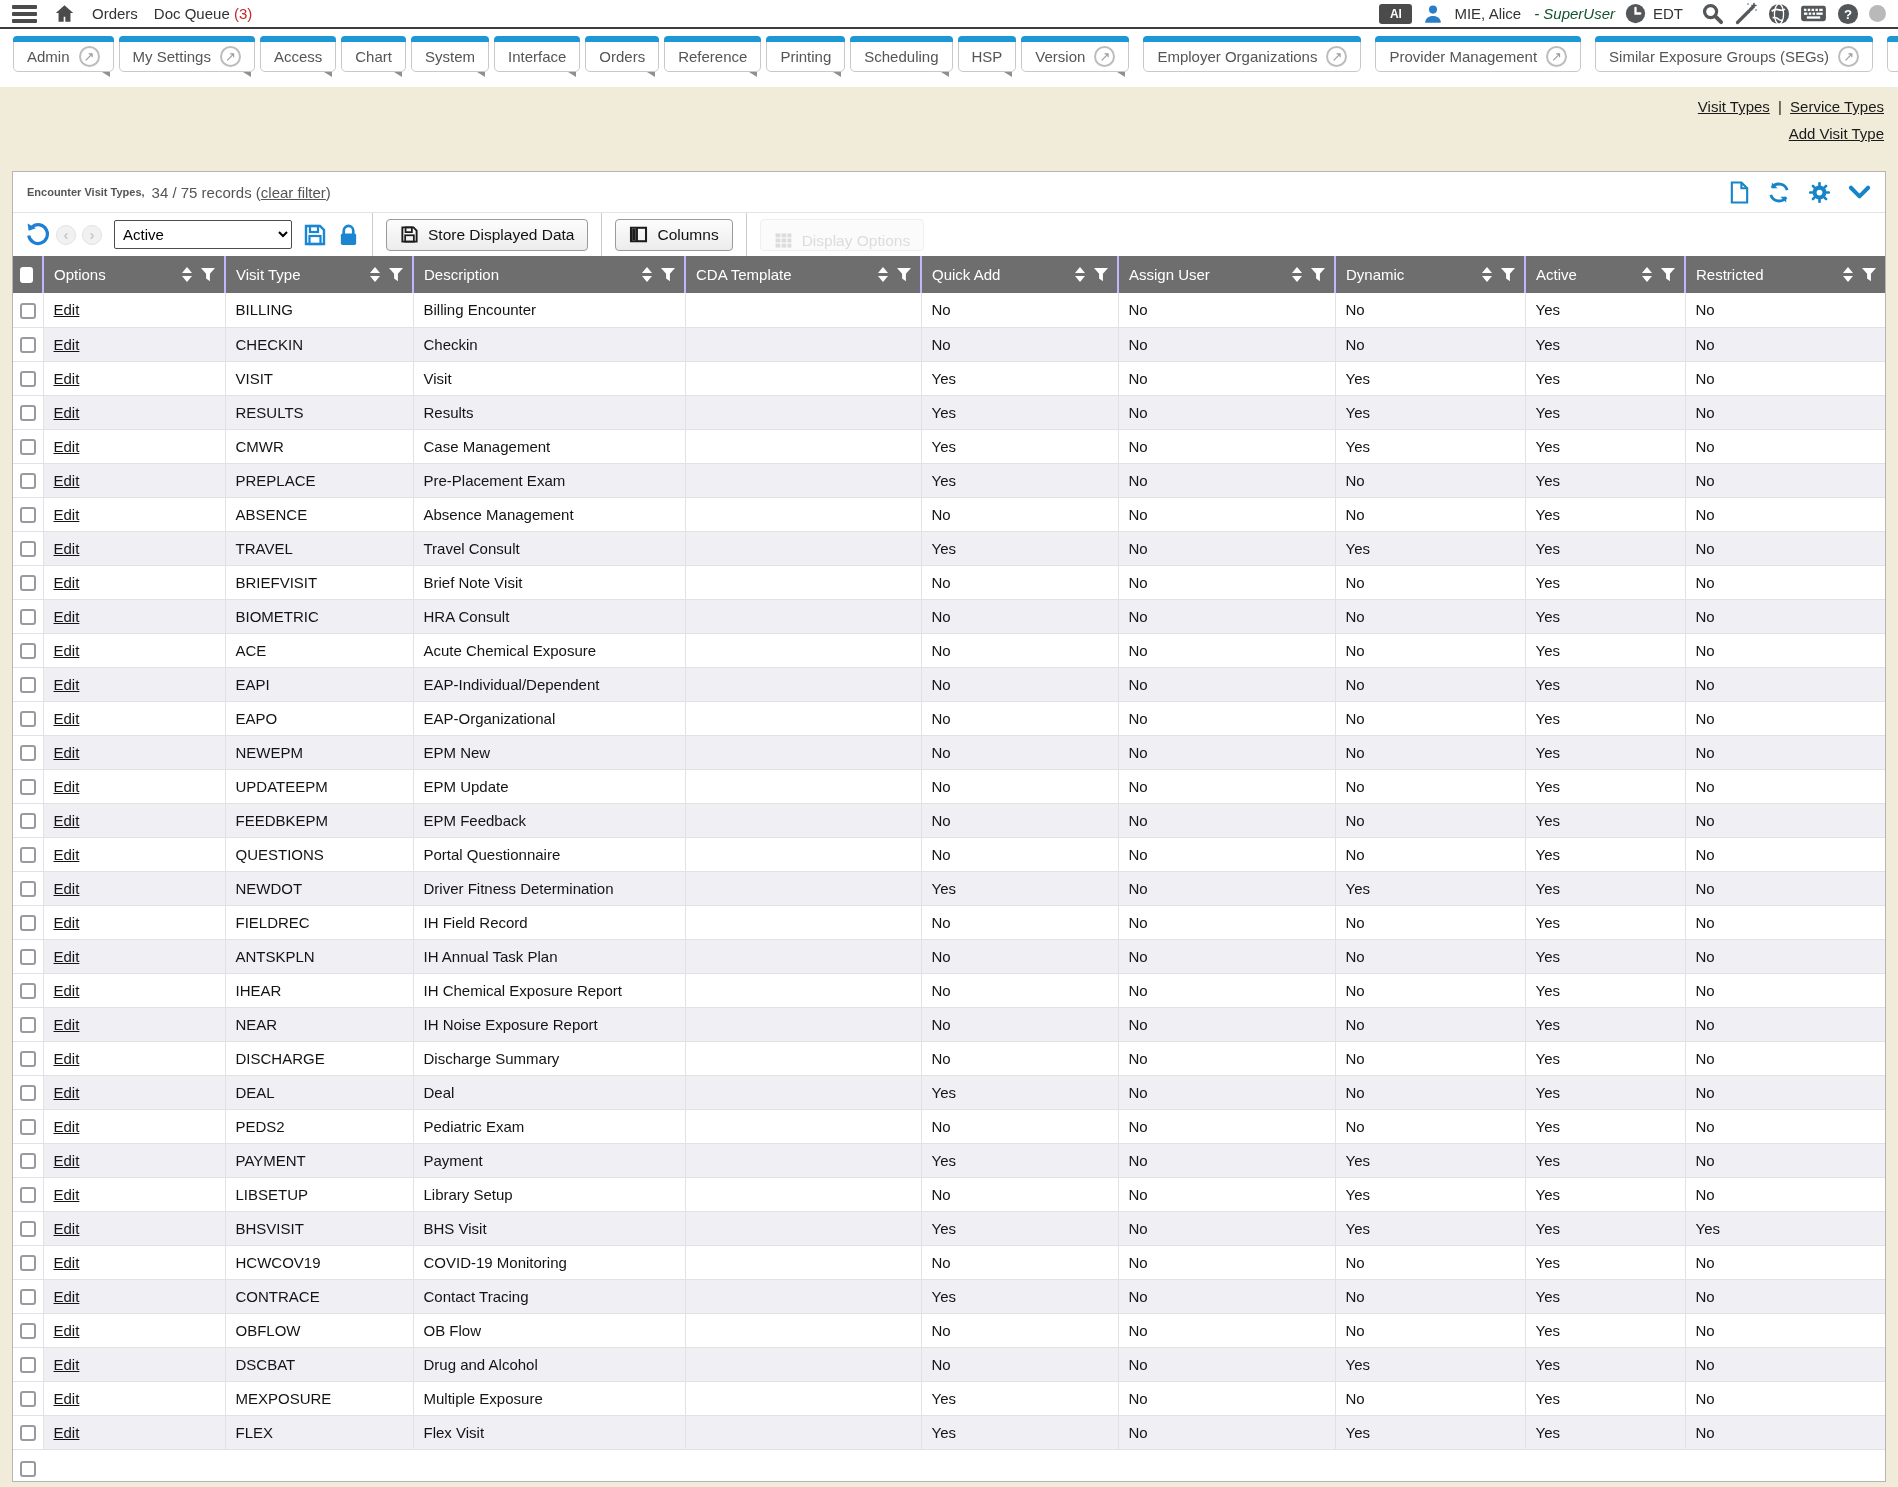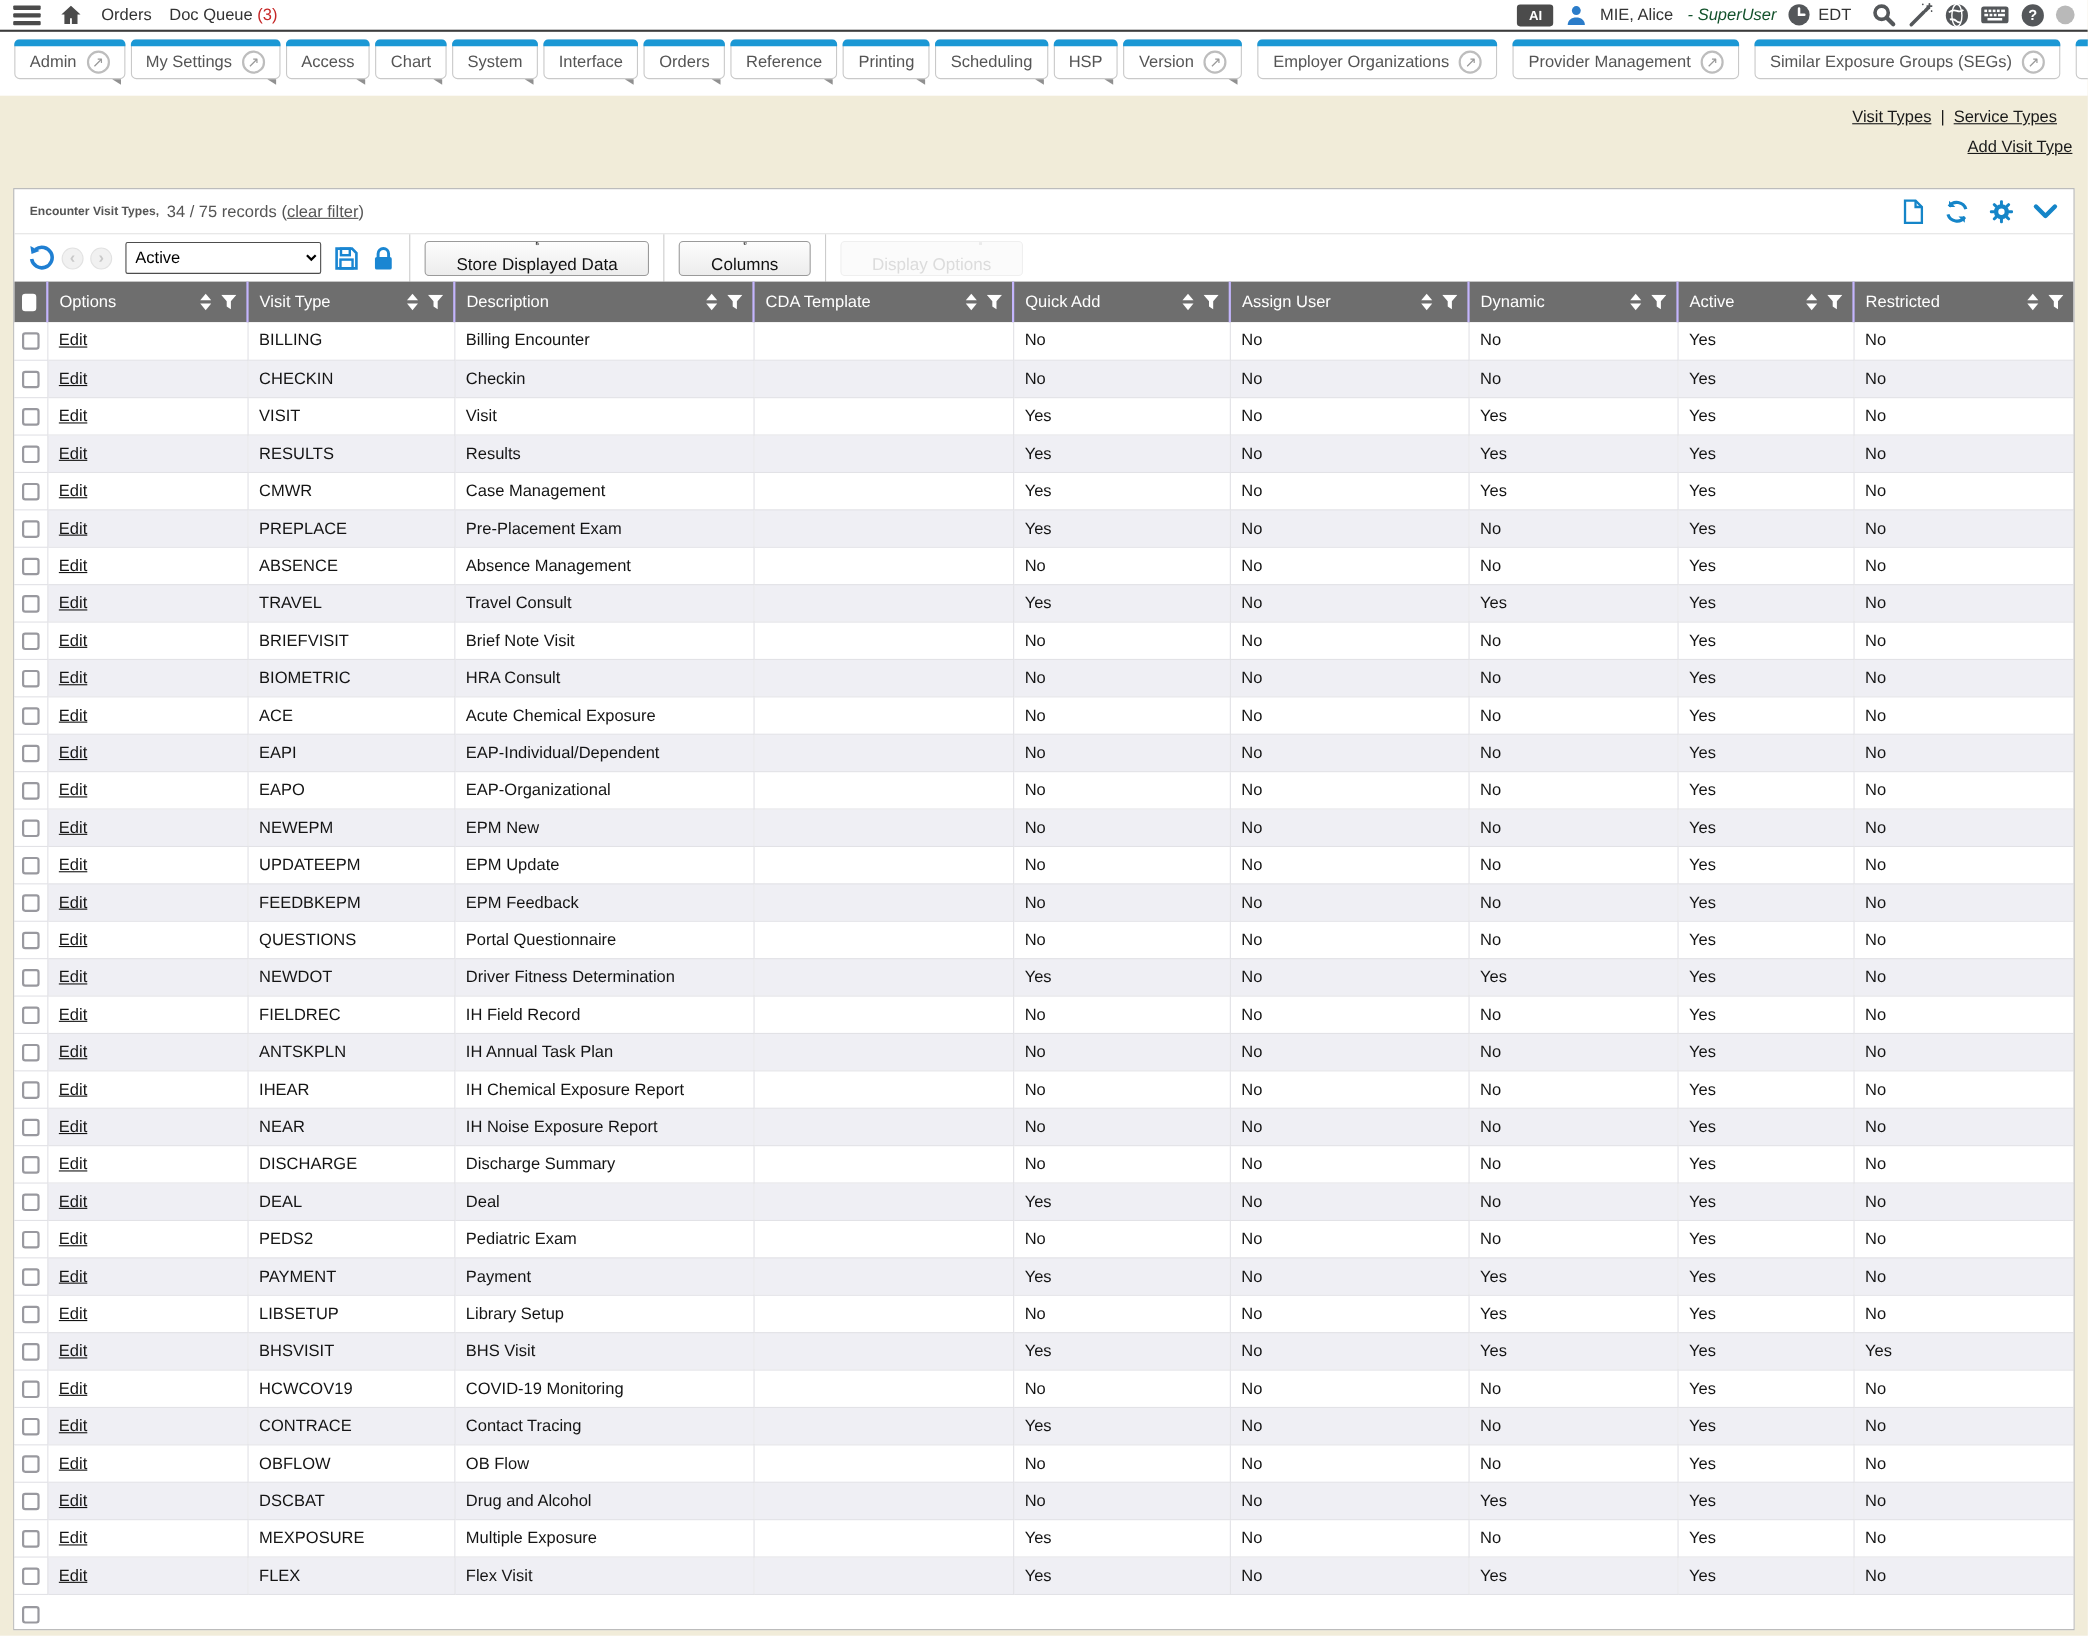--- a/index.html
+++ b/index.html
@@ -33,21 +33,21 @@
   .tab-blue { height:6px; background:var(--accent-blue,#1b98d5); border-radius:4px 4px 0 0; margin:-1px -1px 0 -1px; }
   .tab-body { display:flex; align-items:center; gap:9px; padding:0 13px; height:29px;
               font-size:15px; color:#555; white-space:nowrap; }
   .tab-arrow { width:21px; height:21px; border:2px solid #bdbdbd; border-radius:50%;
                display:flex; align-items:center; justify-content:center;
                color:#9a9a9a; font-size:13px; line-height:1; }
   .tab.eared::after { content:""; position:absolute; right:3px; bottom:-6px;
                border-top:5px solid #909090; border-left:8px solid transparent; }
   
   a { color:#1a1a1a; }
-  .links-row1 { text-align:right; padding:11px 28px 0 0; font-size:15px; color:#1a1a1a; }
+  .links-row1 { text-align:right; padding:11px 14px 0 0; font-size:15px; color:#1a1a1a; }
   .links-row2 { text-align:right; padding:10px 14px 0 0; font-size:15px; }
   
   .panel { position:absolute; left:12px; right:12px; top:171px; bottom:5px;
            background:#fff; border:1px solid #b5b5b5; display:flex; flex-direction:column; overflow:hidden; }
   .panel-header { height:40px; min-height:40px; display:flex; align-items:center; padding:0 14px; }
   .panel-title { font-weight:bold; color:#555; font-size:11px; }
   .panel-records { color:#555; font-size:15px; margin-left:7px; }
   .panel-records a { color:#555; }
   .panel-icons { margin-left:auto; display:flex; align-items:center; gap:17px; }
   .panel-icons .picon { display:flex; cursor:pointer; }
@@ -55,22 +55,22 @@
   .toolbar { height:44px; min-height:44px; display:flex; align-items:center; padding:0 10px;
              border-top:1px solid #e3e3e3; }
   .nav-circle { width:20px; height:20px; border-radius:50%; background:#f1f1f1; border:1px solid #e2e2e2;
                 color:#c9c9c9; display:flex; align-items:center; justify-content:center;
                 font-size:15px; font-weight:bold; margin-left:6px; }
   select.filter { height:29px; width:178px; margin-left:12px; border:1px solid #4d4d4d; border-radius:2px;
                   background:#fff; font-size:15px; padding:0 4px; font-family:"Liberation Sans",sans-serif; }
   .tbicon { display:flex; margin-left:11px; cursor:pointer; }
   .vdiv { width:1px; align-self:stretch; background:#ccc; margin:0 13px; }
   .btn { display:inline-flex; align-items:center; gap:9px; border:1px solid #9a9a9a; border-radius:4px;
-         background:linear-gradient(#fdfdfd,#ececec); padding:0 28px; height:32px;
-         font-size:15.5px; color:#111; cursor:pointer; white-space:nowrap;flex-direction:column; }
+         background:linear-gradient(#fdfdfd,#ececec); padding:0 13px; height:32px;
+         font-size:15.5px; color:#111; cursor:pointer; white-space:nowrap; }
   .btn.disabled { border-color:#efefef; background:#fbfbfb; color:#dcdcdc; cursor:default;align-items:flex-end; }
   
   table { width:100%; border-collapse:collapse; table-layout:fixed; }
   thead th { background:var(--header-gray,#6e6e6e); height:37px; padding:0; font-weight:normal; }
   thead th:not(:last-child) { border-right:2px solid #c4b5fd; }
   .th-inner { display:flex; align-items:center; padding:0 9px 0 10px; color:#fff; font-size:15px; }
   .th-cb { display:flex; justify-content:flex-start; padding-left:7px; }
   .sort { display:flex; flex-direction:column; gap:3px; margin-left:auto; }
   .sort .up   { width:0; height:0; border-left:5px solid transparent; border-right:5px solid transparent; border-bottom:6px solid #fff; }
   .sort .down { width:0; height:0; border-left:5px solid transparent; border-right:5px solid transparent; border-top:6px solid #fff; }

